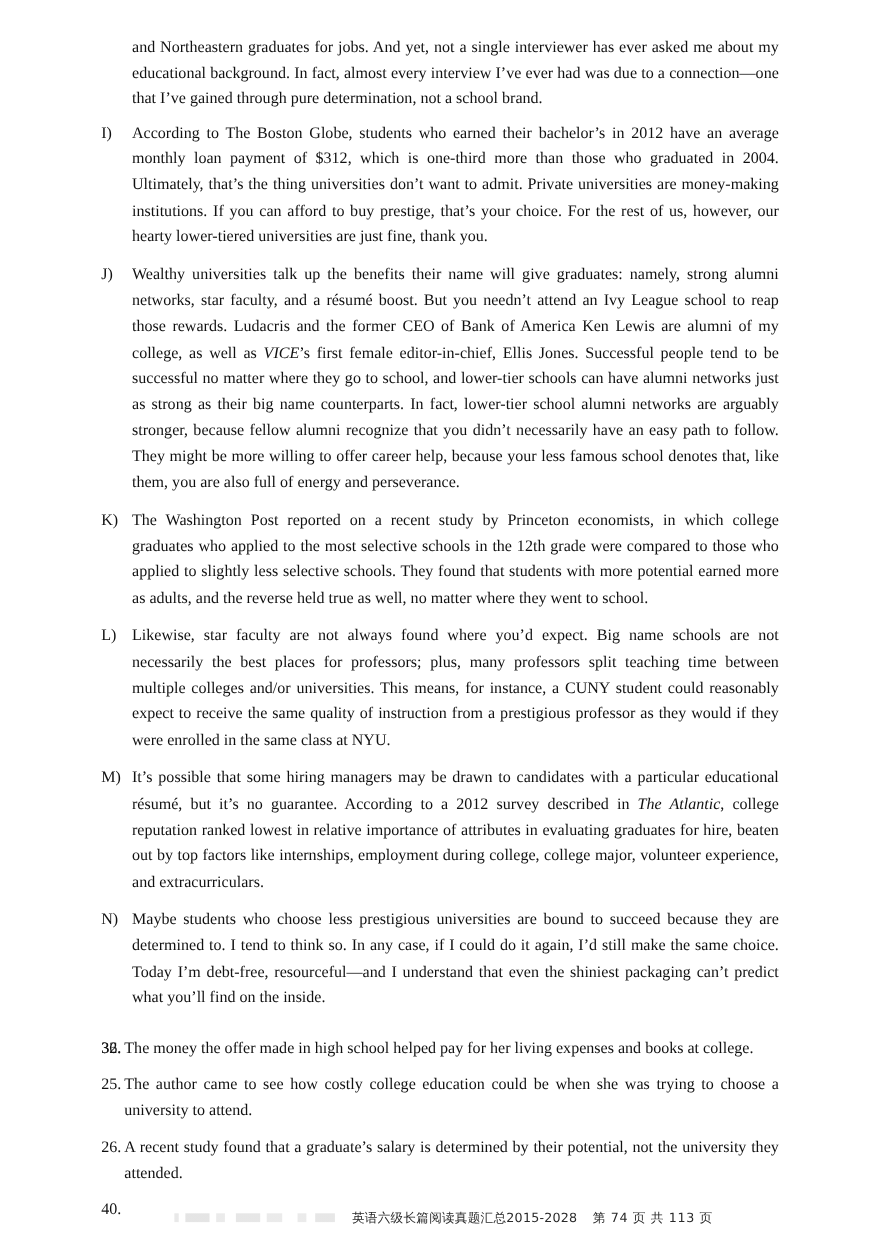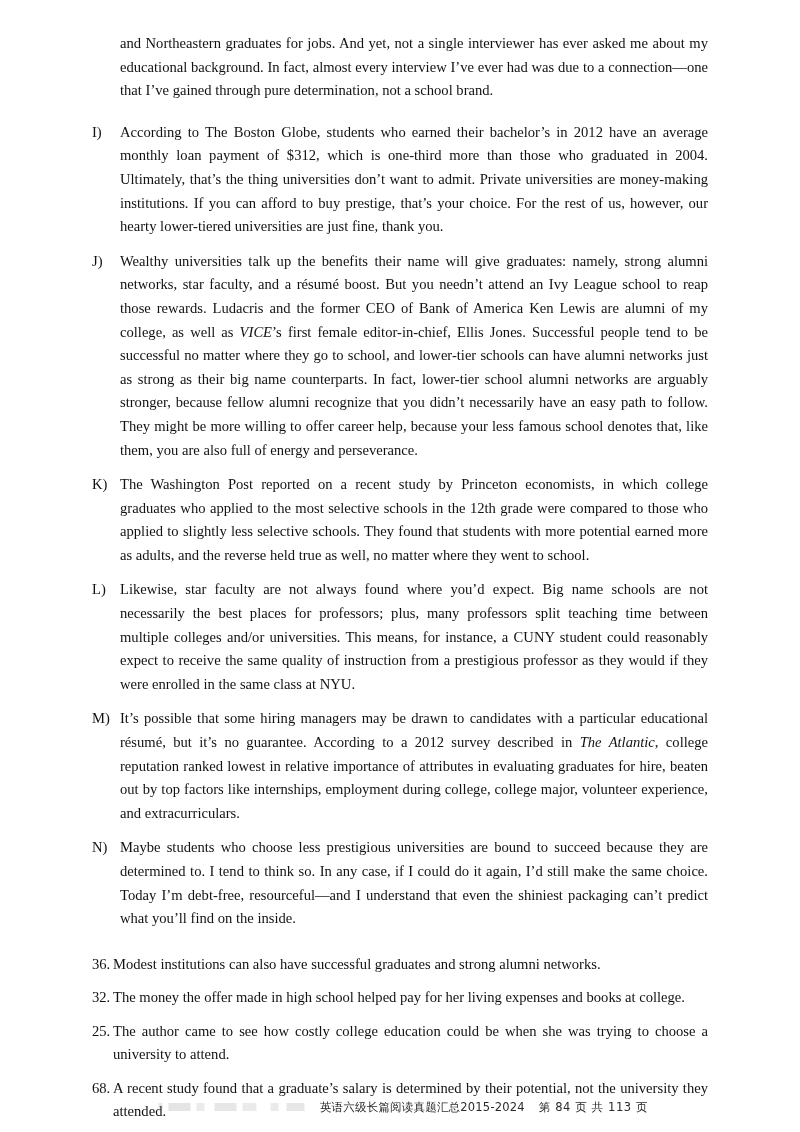--- a/index.html
+++ b/index.html
@@ -46,21 +46,21 @@
     left: 0;
     top: 0;
     width: 24px;
     text-align: left;
     font-size: 14.6px;
     line-height: 23.6px;
   }
   
   .para.cont {
     padding-left: 28px;
-    margin-bottom: 18px;
+    margin-bottom: 7px;
   }
   .para.last-of-block {
     margin-bottom: 13px;
   }
 
   .para i, .para em {
   }
 
   
   .qblock {
@@ -180,47 +180,46 @@
 
     <p class="para last-of-block">
       <span class="label">N)</span>
       <span>Maybe students who choose less prestigious universities are bound to succeed because they are determined to. I tend to think so. In any case, if I could do it again, I’d still make the same choice. Today I’m debt-free, resourceful—and I understand that even the shiniest packaging can’t predict what you’ll find on the inside.</span>
     </p>
 
     <div class="qblock">
 
       <p class="qitem single">
         <span class="qnum">36.</span>
-        <span>Modest institutions can also have successful graduates and strong alumni networks.</span>
       </p>
 
       <p class="qitem single">
         <span class="qnum">32.</span>
         <span>The money the offer made in high school helped pay for her living expenses and books at college.</span>
       </p>
 
       <p class="qitem">
         <span class="qnum">25.</span>
         <span>The author came to see how costly college education could be when she was trying to choose a university to attend.</span>
       </p>
 
       <p class="qitem">
-        <span class="qnum">68.</span>
+        <span class="qnum">26.</span>
         <span>A recent study found that a graduate’s salary is determined by their potential, not the university they attended.</span>
       </p>
 
       <p class="qitem single">
         <span class="qnum">40.</span>
 
       </p>
 
     </div>
   </div>
 
   <div class="footer">
     <div class="footer-inner">
       <span class="footer-smudge"></span>
-      <span class="footer-text">英语六级长篇阅读真题汇总2015-2024</span>
-      <span class="footer-page">第 84 页 共 113 页</span>
+      <span class="footer-text">英语六级长篇阅读真题汇总2015-2028</span>
+      <span class="footer-page">第 74 页 共 113 页</span>
     </div>
   </div>
 
 </div>
 
 </body></html>

